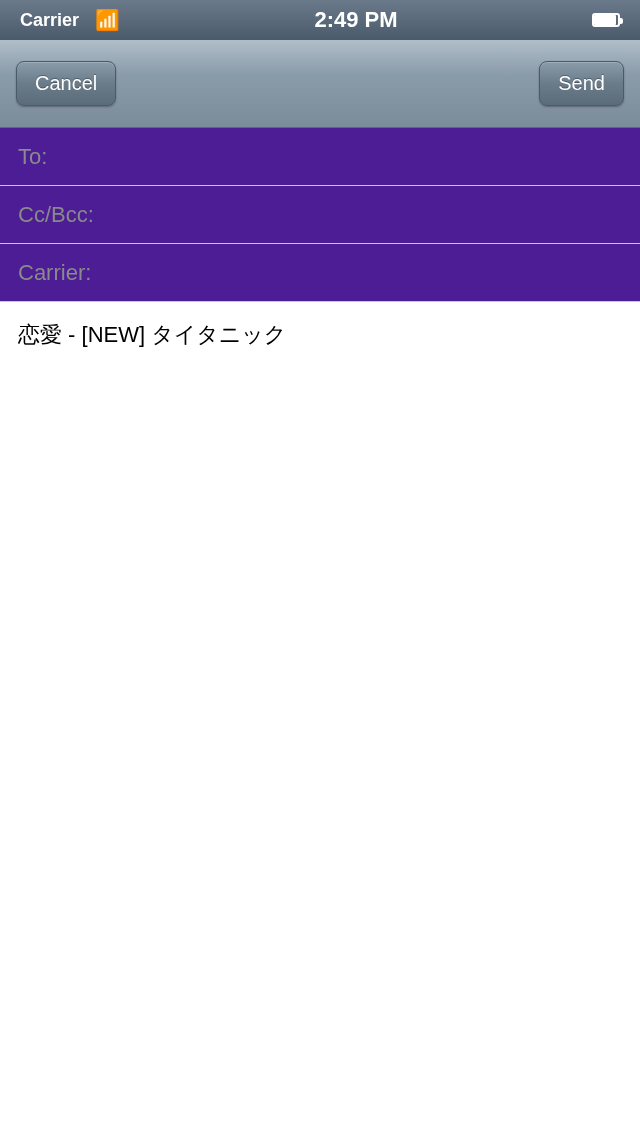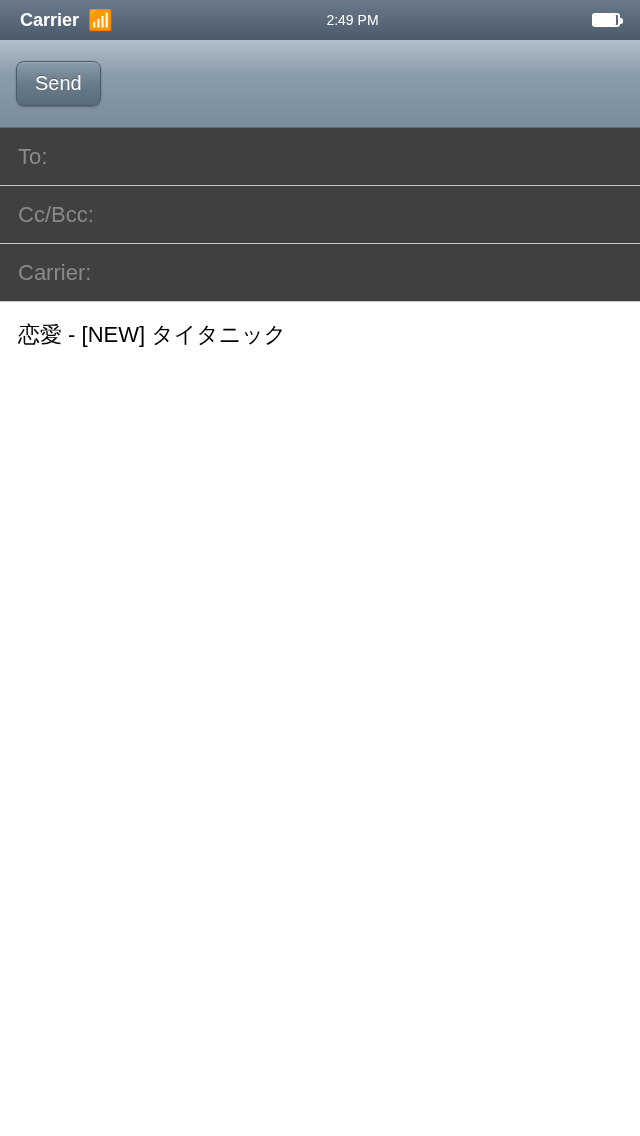--- a/index.html
+++ b/index.html
@@ -27,26 +27,26 @@
       justify-content: space-between;
       padding: 0 20px;
       color: #ffffff;
       font-size: 18px;
       font-weight: 600;
     }
 
     .status-left {
       display: flex;
       align-items: center;
-      gap: 9px;
+      gap: 16px;
     }
 
     .status-center {
-      font-size: 14px;
-      font-weight: 400;
+      font-size: 22px;
+      font-weight: 700;
     }
 
     .status-right {
       display: flex;
       align-items: center;
       gap: 8px;
     }
 
     
     .nav-bar {
@@ -79,21 +79,21 @@
       font-weight: 700;
       text-shadow: 0 -1px 0 rgba(0,0,0,0.4);
       flex: 1;
       text-align: center;
     }
 
     
     .field-row {
       width: 640px;
       min-height: 58px;
-      background: #404040;
+      background: #4c1d95;
       border-bottom: 1px solid #c8c8c8;
       display: flex;
       align-items: center;
       padding: 0 18px;
     }
 
     .field-label {
       color: #8a8a8a;
       font-size: 22px;
       font-weight: 400;
@@ -165,20 +165,21 @@
   </div>
   <div class="status-center">2:49 PM</div>
   <div class="status-right">
     <div class="battery">
       <div class="battery-fill"></div>
     </div>
   </div>
 </div>
 
 <div class="nav-bar">
+  <button class="nav-button">Cancel</button>
   <button class="nav-button">Send</button>
 </div>
 
 <div class="field-row">
   <span class="field-label">To:</span>
   <input class="field-input" type="text" style="">
 </div>
 
 <div class="field-row">
   <span class="field-label">Cc/Bcc:</span>

